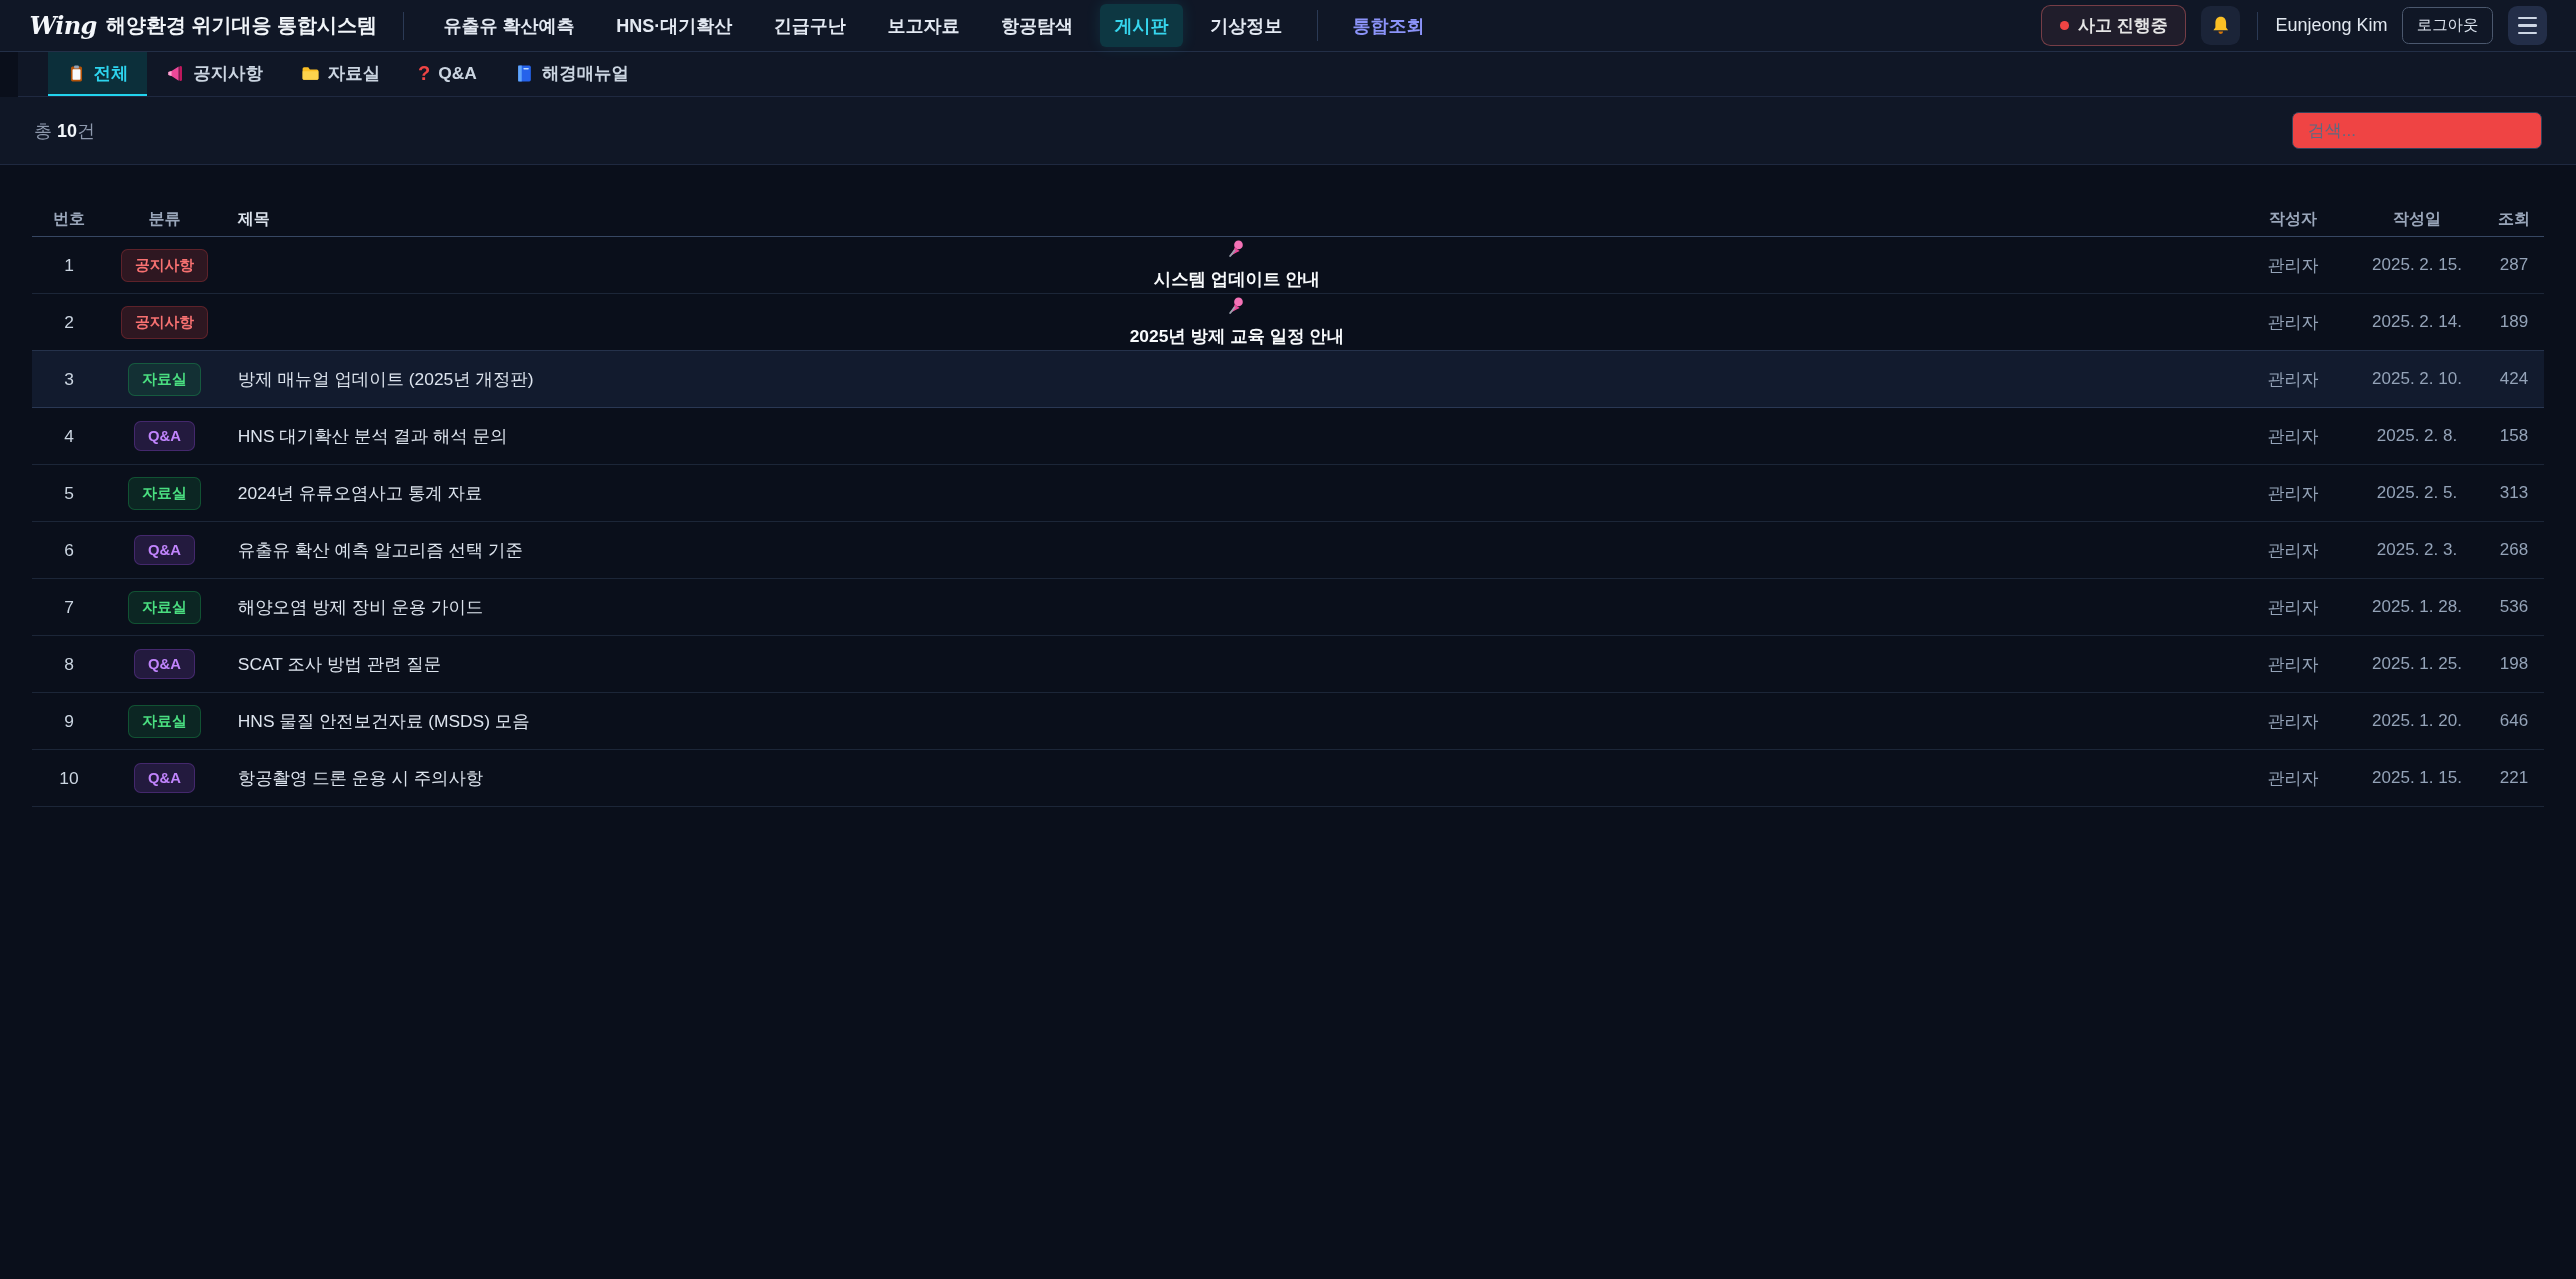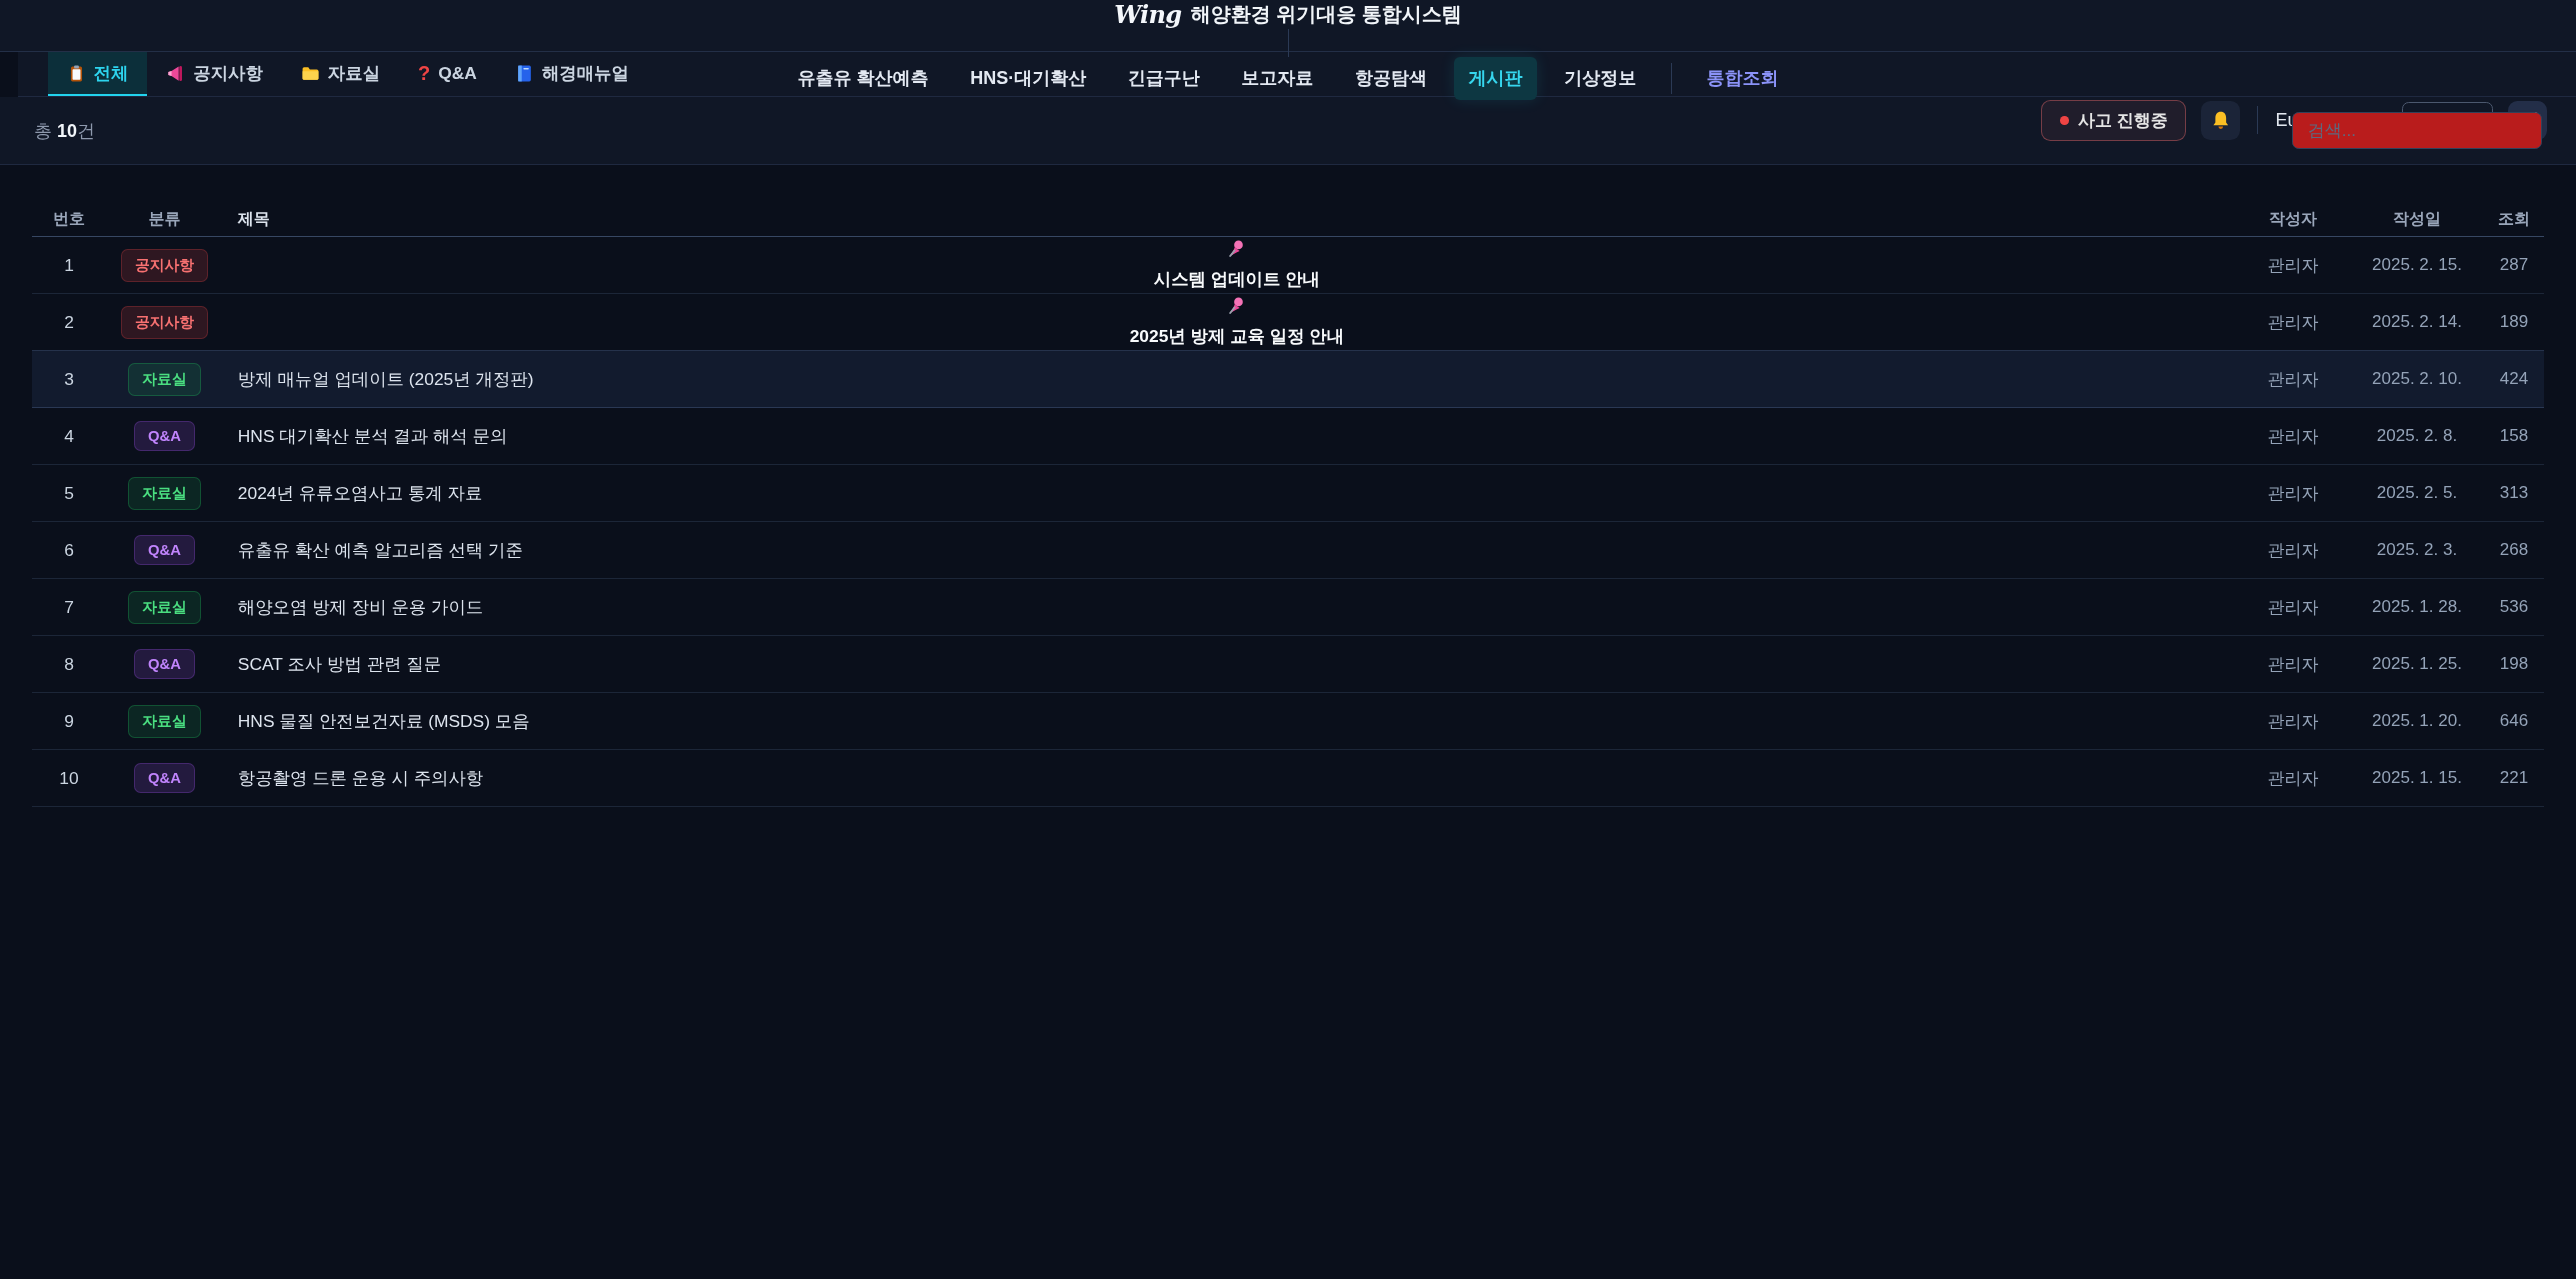--- a/index.html
+++ b/index.html
@@ -2,21 +2,21 @@
 <html lang="ko" style="font-size:10.7px"><head>
 <meta charset="utf-8">
 <style>
   * { margin:0; padding:0; box-sizing:border-box; }
   html,body { background:#06090f; }
   body { font-family:"Liberation Sans","DejaVu Sans",sans-serif; }
   .screen { width:2576px; height:1279px; background:#0a0f1b; overflow:hidden; position:relative; }
 
   
   .topbar { height:52px; background:#101726; border-bottom:0.7px solid #232f47;
-            display:flex; align-items:center; padding:0 29.5px;flex-direction:column; }
+            display:flex; align-items:center; padding:0 29.5px; }
   .logo { display:flex; align-items:center; gap:9.4px; white-space:nowrap; }
   .logo-wing { font-family:"DejaVu Serif","Liberation Serif",serif; font-style:italic;
                font-weight:700; font-size:24px; color:#f4f7fb; letter-spacing:-0.7px; }
   .logo-title { font-size:20px; font-weight:700; color:#f1f5f9; }
   .v-div { width:0.7px; height:28px; background:#2b3a55; margin:0 25.5px; flex:none; }
   .main-nav { display:flex; align-items:center; gap:12px; }
   .nav-item { font-size:18px; font-weight:600; color:#e3e9f2; padding:9.4px 14.8px;
               border-radius:8px; cursor:pointer; white-space:nowrap; }
   .nav-item.active { background:#0d3742; color:#36d6ee; box-shadow:0 0 14.8px rgba(34,211,238,.12);border-radius:6px; }
   .nav-item.accent { color:#8b93f8; font-weight:700; }
@@ -44,21 +44,21 @@
          font-weight:600; color:#cbd5e1; cursor:pointer; border-bottom:2.7px solid transparent; }
   .tab.active { background:#0c2f3a; color:#2dd4ee; border-bottom-color:#22d3ee; }
   .tab-icon { display:flex; align-items:center; }
   .q-glyph { color:#ef4444; font-weight:800; font-size:20px; }
 
   
   .toolbar { height:68px; background:#101726; border-bottom:0.7px solid #1f2940;
              display:flex; align-items:center; justify-content:space-between; padding:0 34px; }
   .total-text { font-size:18px; color:#8e99ad; }
   .total-text b { color:#f1f5f9; font-weight:700; }
-  .search-input { width:250px; height:37px; background:#b91c1c; border:0.7px solid #33415a;
+  .search-input { width:250px; height:37px; background:#ef4444; border:0.7px solid #33415a;
                   border-radius:6.7px; padding:0 14.8px; font-size:17px; color:#e2e8f0;
                   font-family:inherit; outline:none; }
   .search-input::placeholder { color:#5c6a80; }
 
   
   .table-wrap { padding:38px 32px 0 32px; }
   .thead { display:flex; align-items:center; height:34px; font-size:16px; font-weight:700;
            color:#9aa6ba; border-bottom:1.3px solid #374763; }
   .trow { display:flex; align-items:center; height:57px; font-size:17.4px;
           border-bottom:0.7px solid #1c2638; cursor:pointer; }

